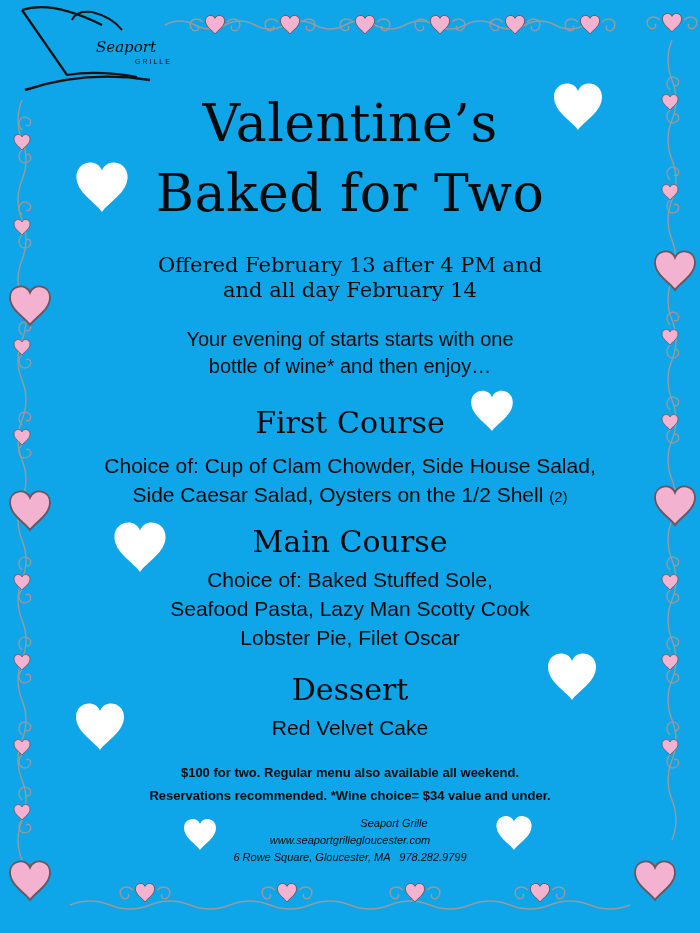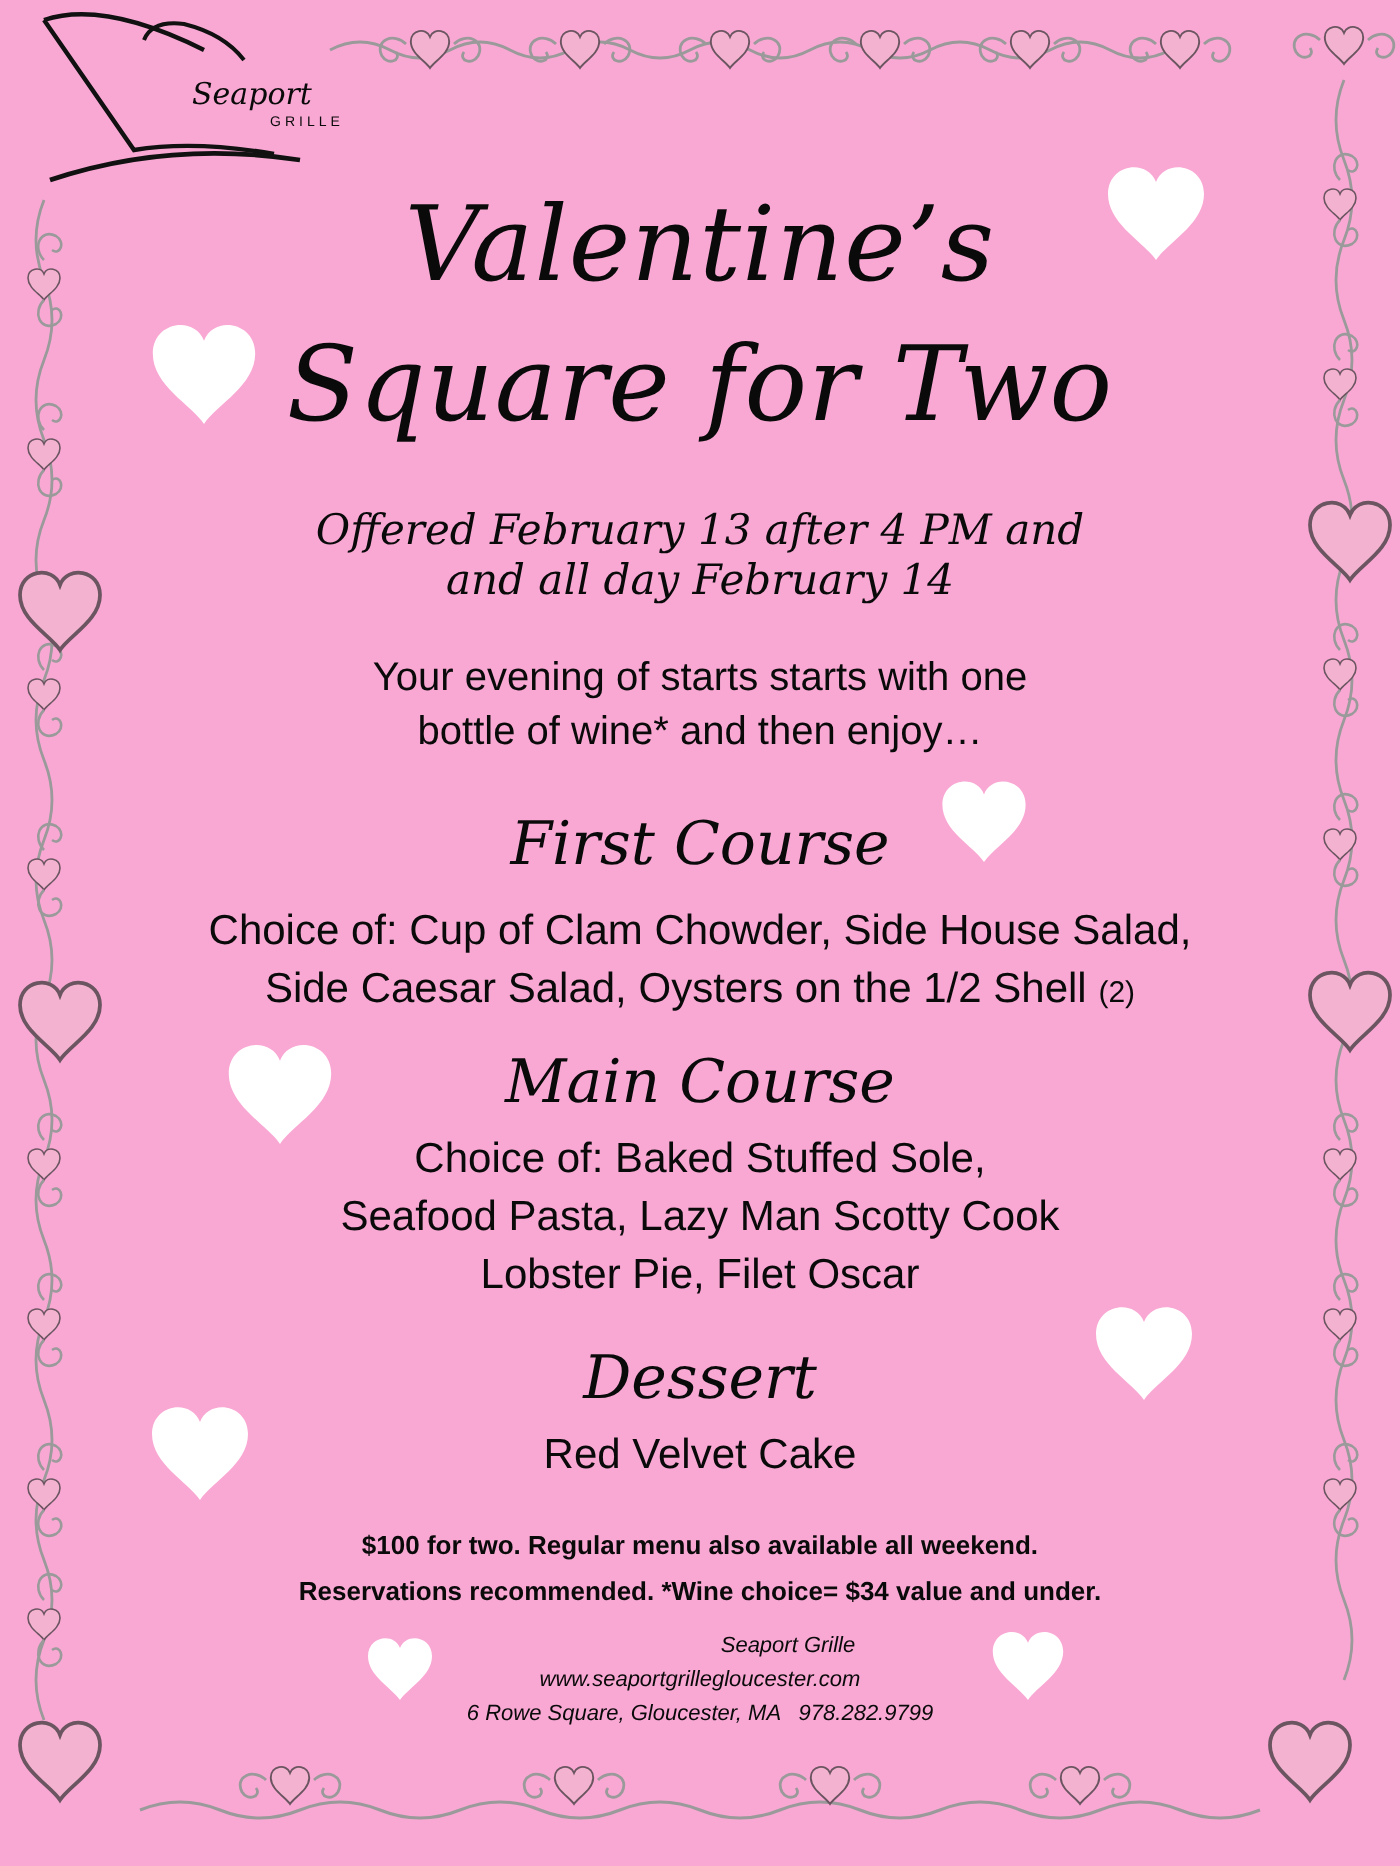--- a/index.html
+++ b/index.html
@@ -1,19 +1,19 @@
 <!DOCTYPE html>
 <html><head>
 <meta charset="utf-8">
 <style>
   html, body { margin:0; padding:0; }
   body { width:700px; height:933px; overflow:hidden; background:#fde3e4; position:relative; font-family:"Liberation Sans", sans-serif; color:#0a0a0a; }
-  .page { position:absolute; inset:0; background:#f9a8d4; }
+  .page { position:absolute; inset:0; background:#0ea5e9; }
   .center { position:absolute; left:0; width:700px; text-align:center; }
-  .script { font-family:"DejaVu Serif", serif; font-style:italic; }
+  .script { font-family:"DejaVu Serif", serif; }
   .title { font-size:52px; line-height:60px; letter-spacing:0.5px; }
   .sub { font-size:21px; line-height:24px; }
   .body { font-size:20px; line-height:27px; }
   .section { font-size:30px; line-height:36px; }
   .items { font-size:21px; line-height:28.5px; }
   .items small { font-size:15px; }
   .fine { font-size:13px; line-height:22px; font-weight:bold; }
   .contact { font-size:11px; line-height:17px; font-style:italic; }
   svg { display:block; }
 </style>
@@ -97,21 +97,21 @@
     <svg width="170" height="90">
       <path d="M12,8 q30,-10 80,15 M12,8 l45,65 q30,-5 70,2" fill="none" stroke="#111" stroke-width="2.2"></path>
       <path d="M62,18 q4,-10 20,-8 q20,5 30,18" fill="none" stroke="#111" stroke-width="2"></path>
       <path d="M15,88 q60,-20 125,-10" fill="none" stroke="#111" stroke-width="2.4"></path>
     </svg>
     <div style="position:absolute;left:86px;top:36px;font-family:'DejaVu Serif',serif;font-style:italic;font-size:15px;">Seaport</div>
     <div style="position:absolute;left:125px;top:56px;font-size:7px;letter-spacing:2px;">GRILLE</div>
   </div>
 
   <div class="center script title" style="top:93px;">Valentine’s</div>
-  <div class="center script title" style="top:163px;">Square for Two</div>
+  <div class="center script title" style="top:163px;">Baked for Two</div>
 
   <div class="center script sub" style="top:253px;">Offered February 13 after 4 PM and</div>
   <div class="center script sub" style="top:278px;">and all day February 14</div>
 
   <div class="center body" style="top:326px;">Your evening of starts starts with one</div>
   <div class="center body" style="top:353px;">bottle of wine* and then enjoy…</div>
 
   <div class="center script section" style="top:405px;">First Course</div>
   <div class="center items" style="top:452px;">Choice of: Cup of Clam Chowder, Side House Salad,</div>
   <div class="center items" style="top:481px;">

